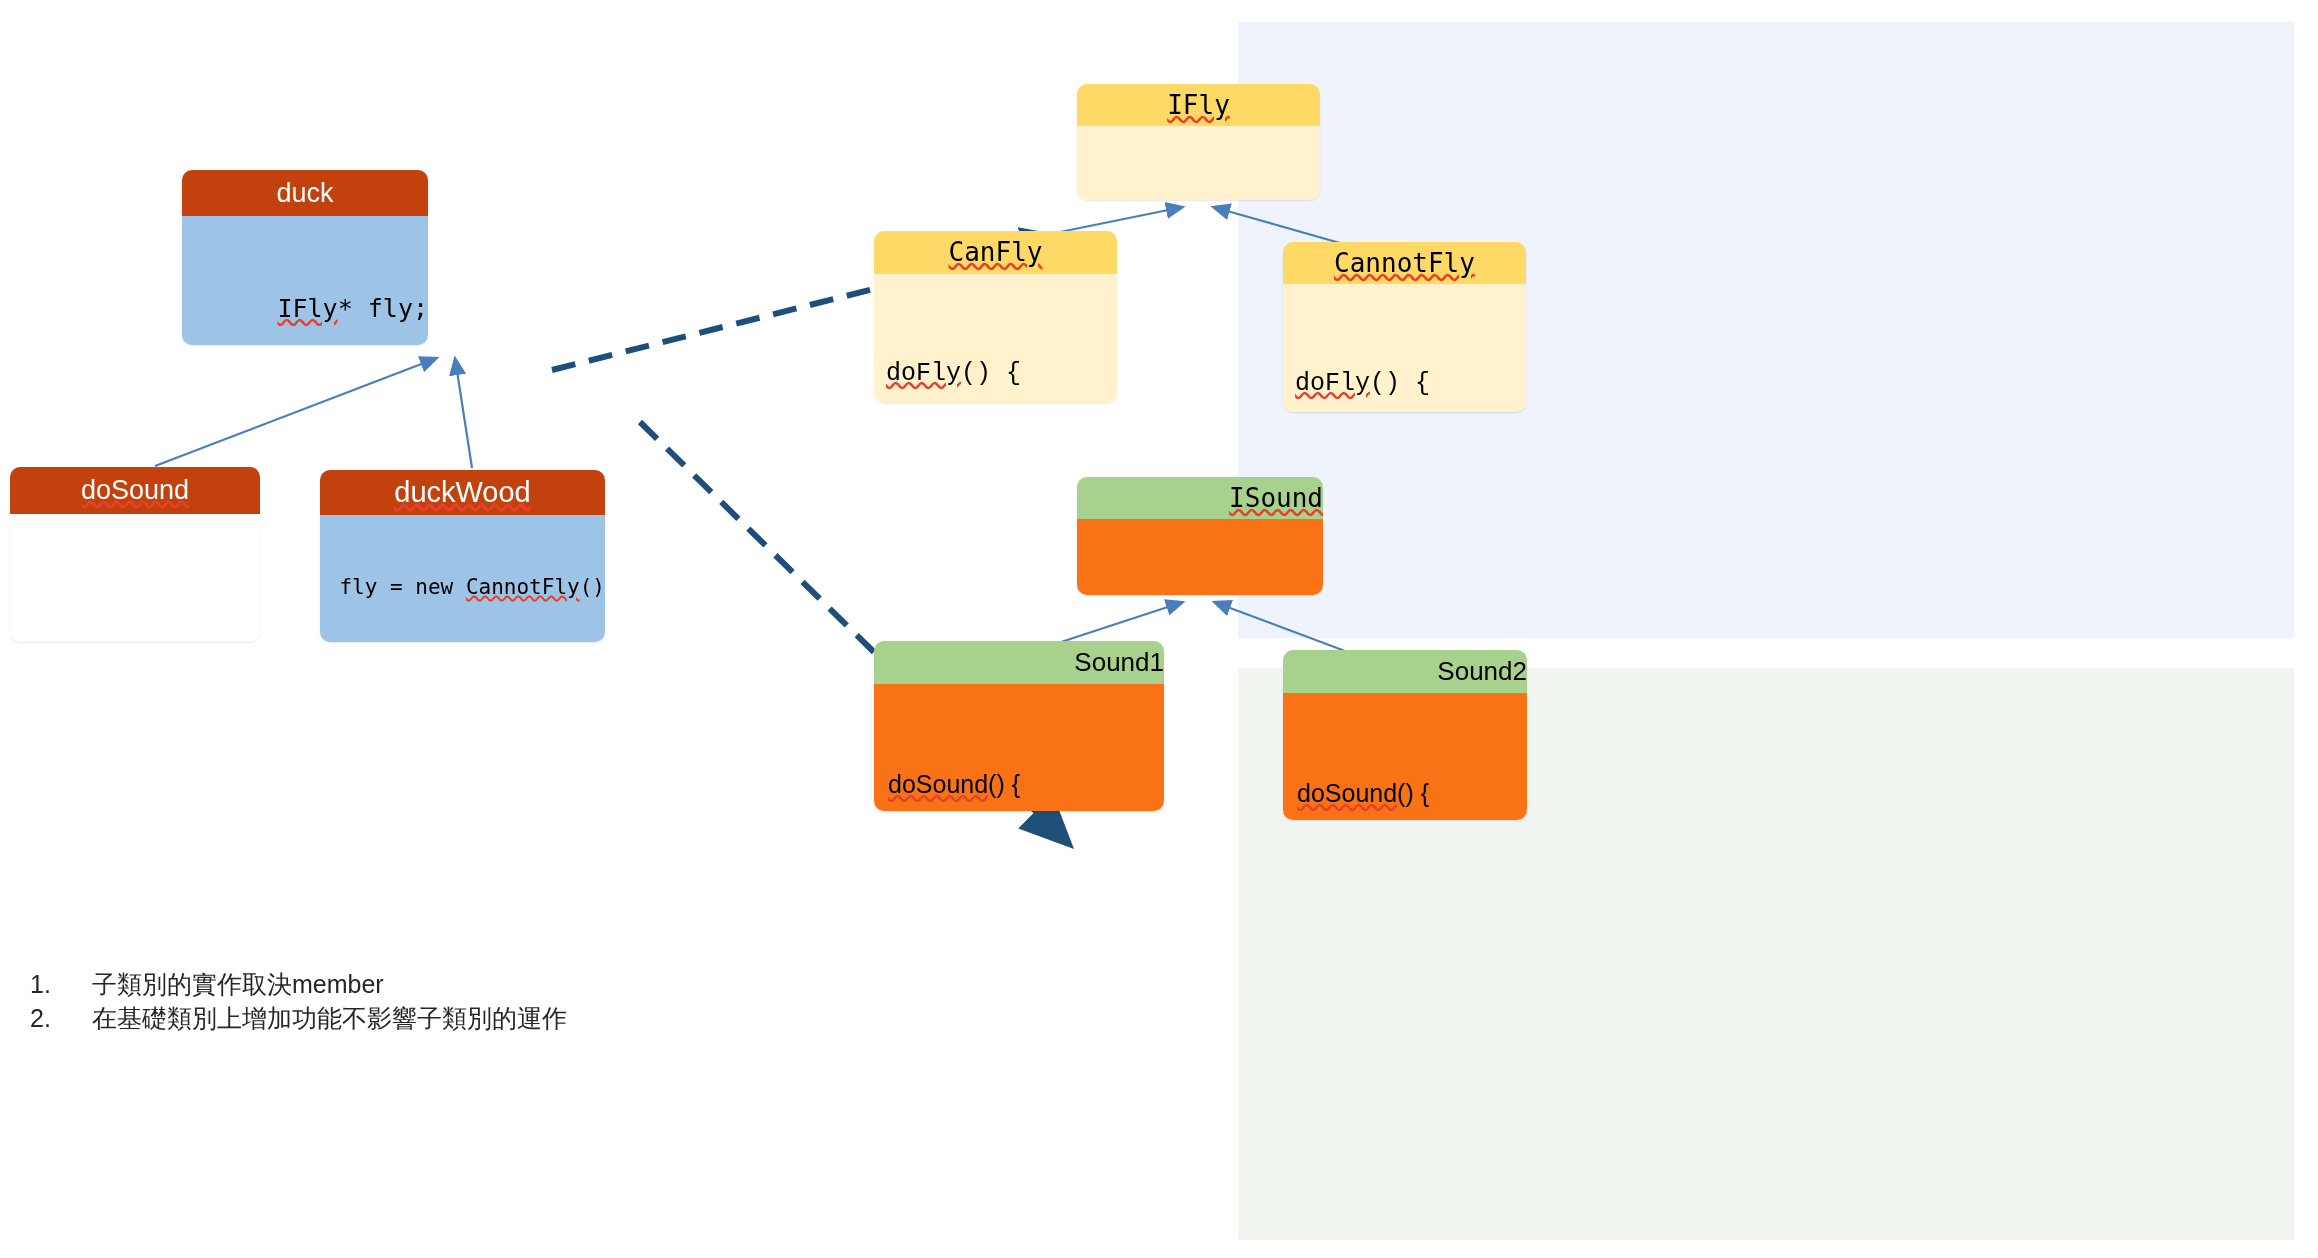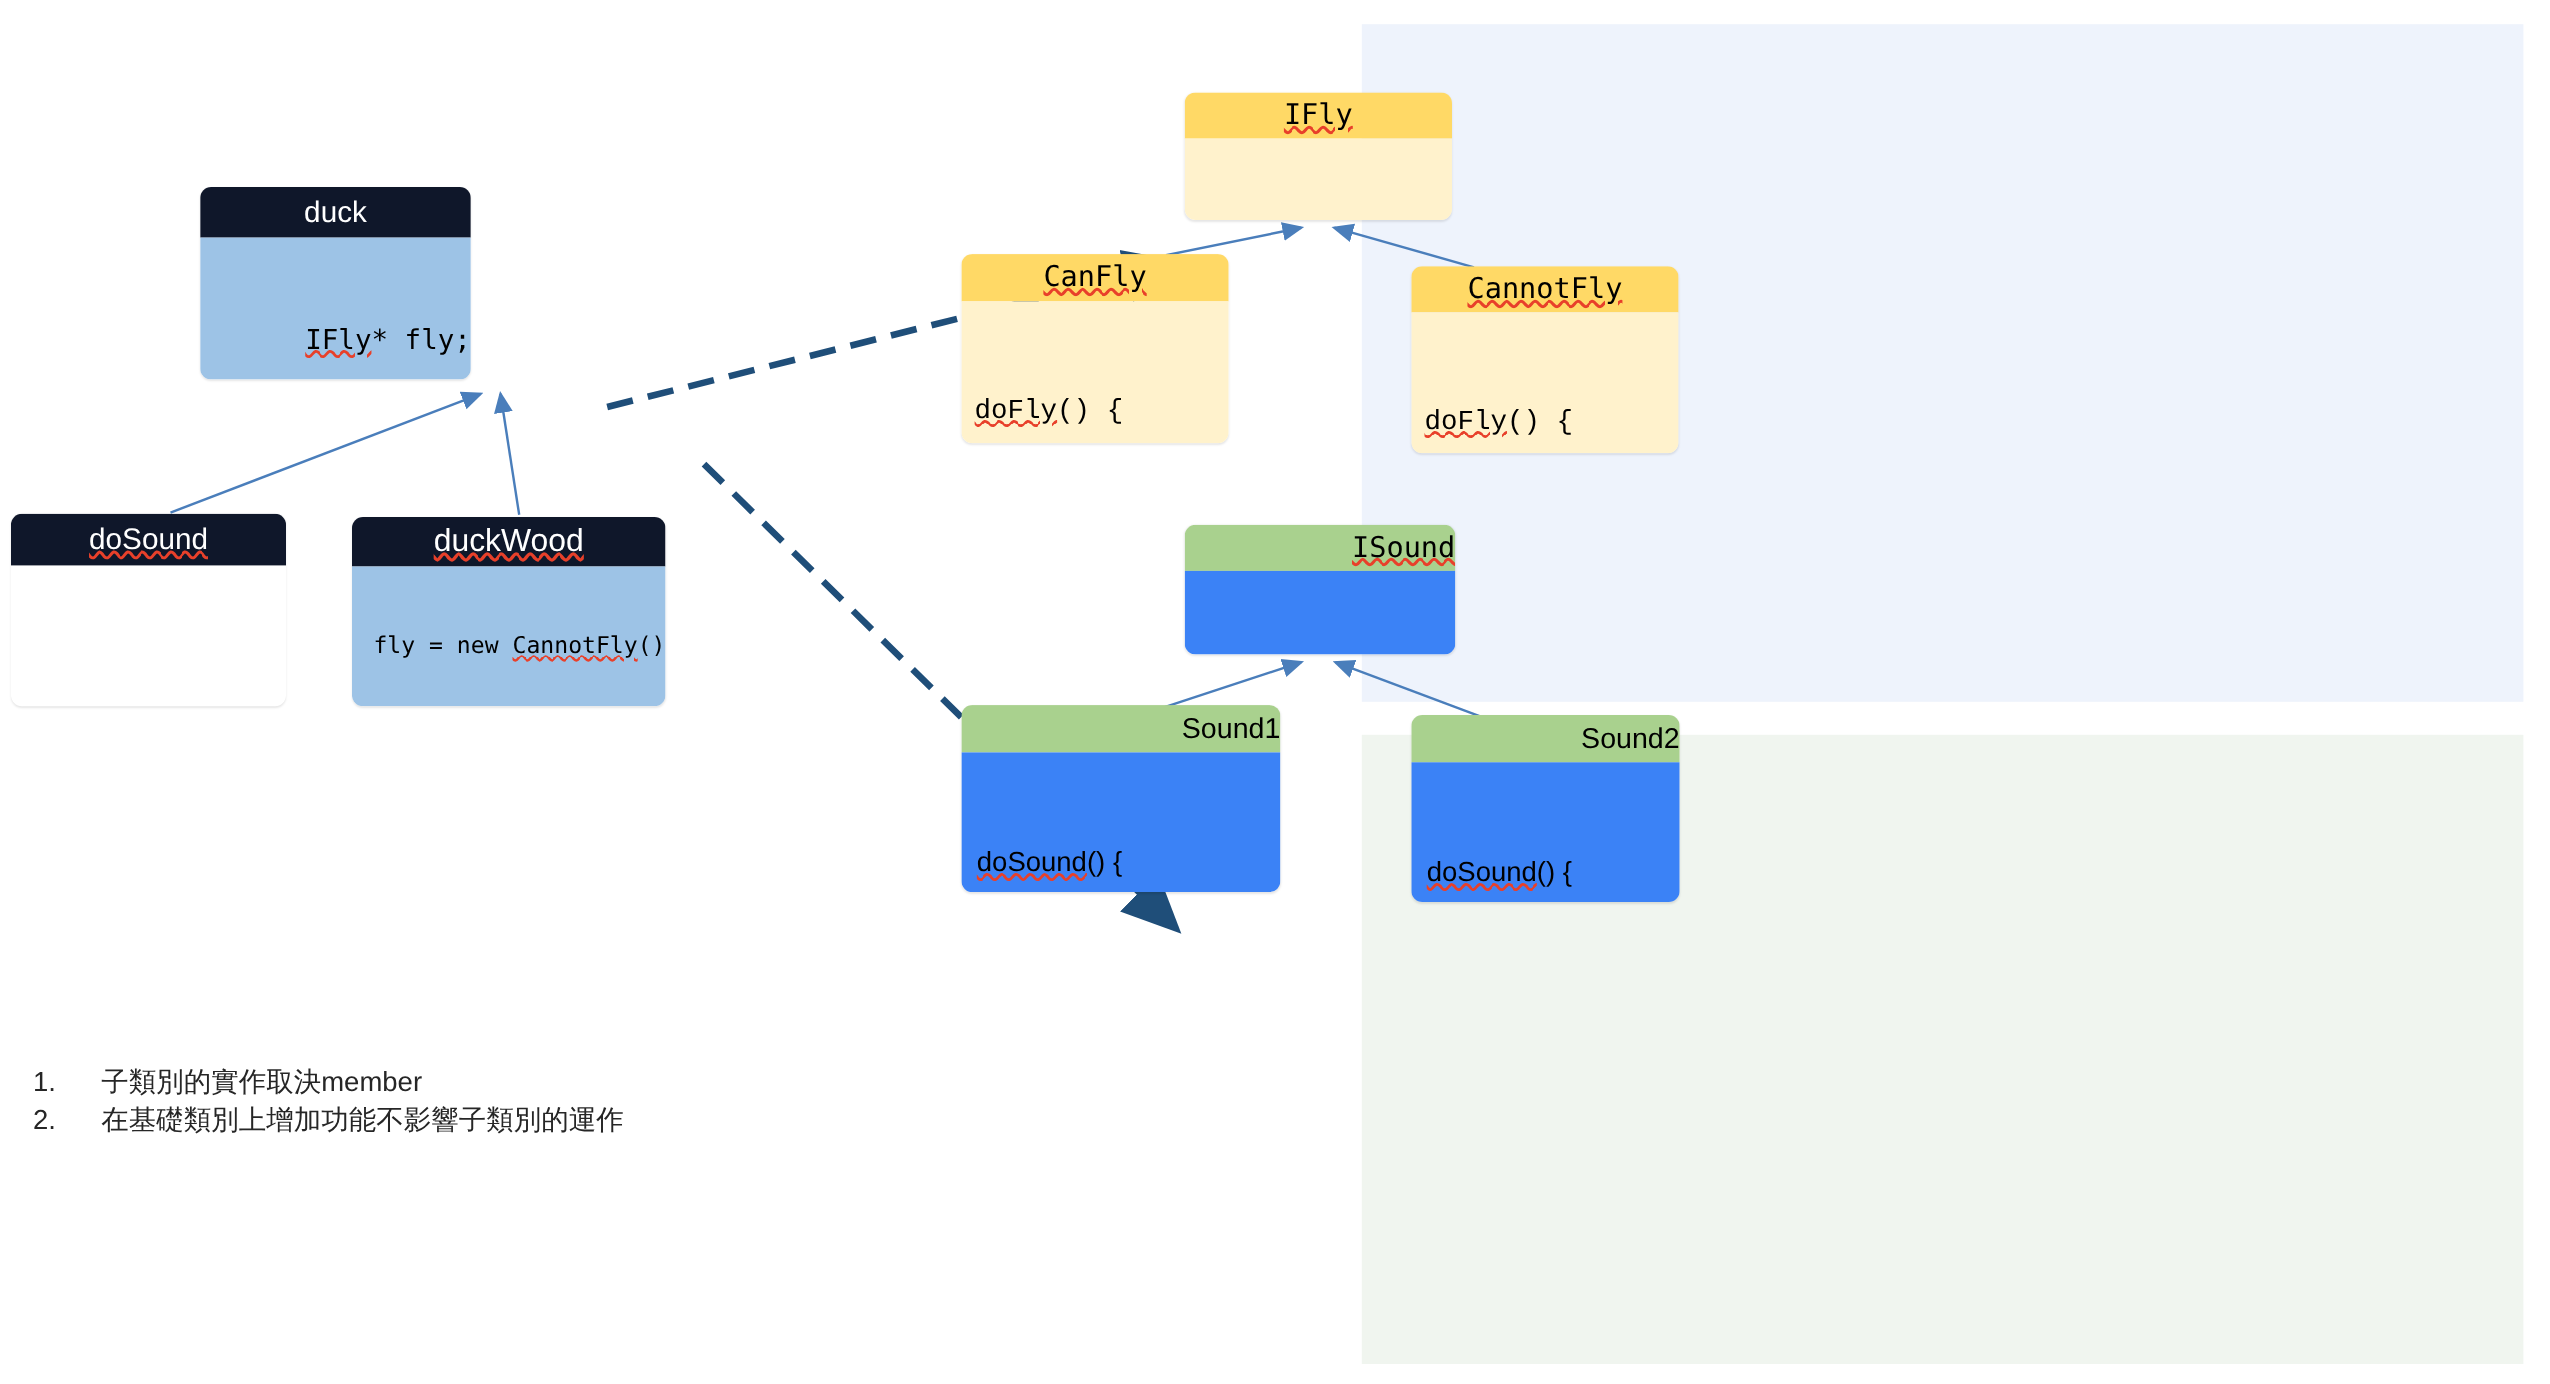--- a/index.html
+++ b/index.html
@@ -14,28 +14,28 @@
   
   #wires{position:absolute;left:0;top:0;width:2318px;height:1258px;pointer-events:none;}
 
   
   .cbox{position:absolute;border-radius:10px;overflow:hidden;
         box-shadow:0 1px 2px rgba(0,0,0,0.10);}
   .cbox .hdr{text-align:center;white-space:nowrap;overflow:hidden;}
   .cbox .body{white-space:pre;overflow:hidden;}
 
   
-  .blue .hdr{background:#0f172a;color:#ffffff;font-family:"Liberation Sans",sans-serif;}
+  .blue .hdr{background:#c2410c;color:#ffffff;font-family:"Liberation Sans",sans-serif;}
   .blue .body{background:#9dc3e6;color:#000000;text-align:right;}
   
   .yellow .hdr{background:#ffd966;color:#000000;font-family:"DejaVu Sans Mono","Liberation Mono",monospace;}
   .yellow .body{background:#fff2cc;color:#000000;font-family:Liberation Mono, monospace;}
   
   .green .hdr{background:#a9d18e;color:#000000;text-align:right;}
-  .green .body{background:#3b82f6;color:#000000;}
+  .green .body{background:#f97316;color:#000000;}
 
   .mono{font-family:"DejaVu Sans Mono","Liberation Mono",monospace;}
   .sans{font-family:"Liberation Sans",sans-serif;}
   .ul{text-decoration-line:underline;text-decoration-color:#e8402a;
       text-decoration-style:wavy;text-underline-offset:1px;}
 
   
   #box-duck{left:182px;top:170px;width:246px;height:175px;}
   #box-duck .hdr{height:46px;line-height:46px;font-size:27px;}
   #box-duck .body{height:129px;font-size:25px;padding:10px 0 0 14px;box-sizing:border-box;line-height:33px;}

